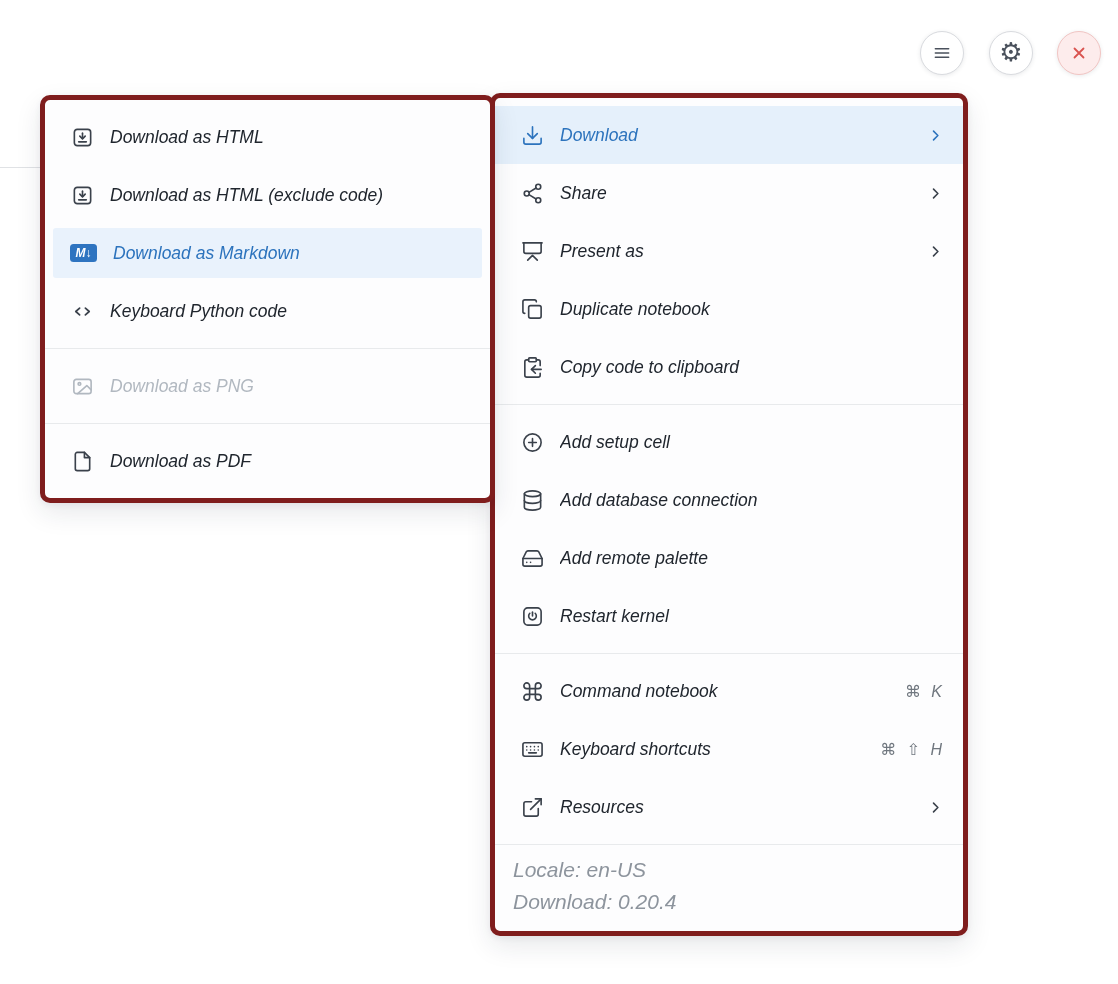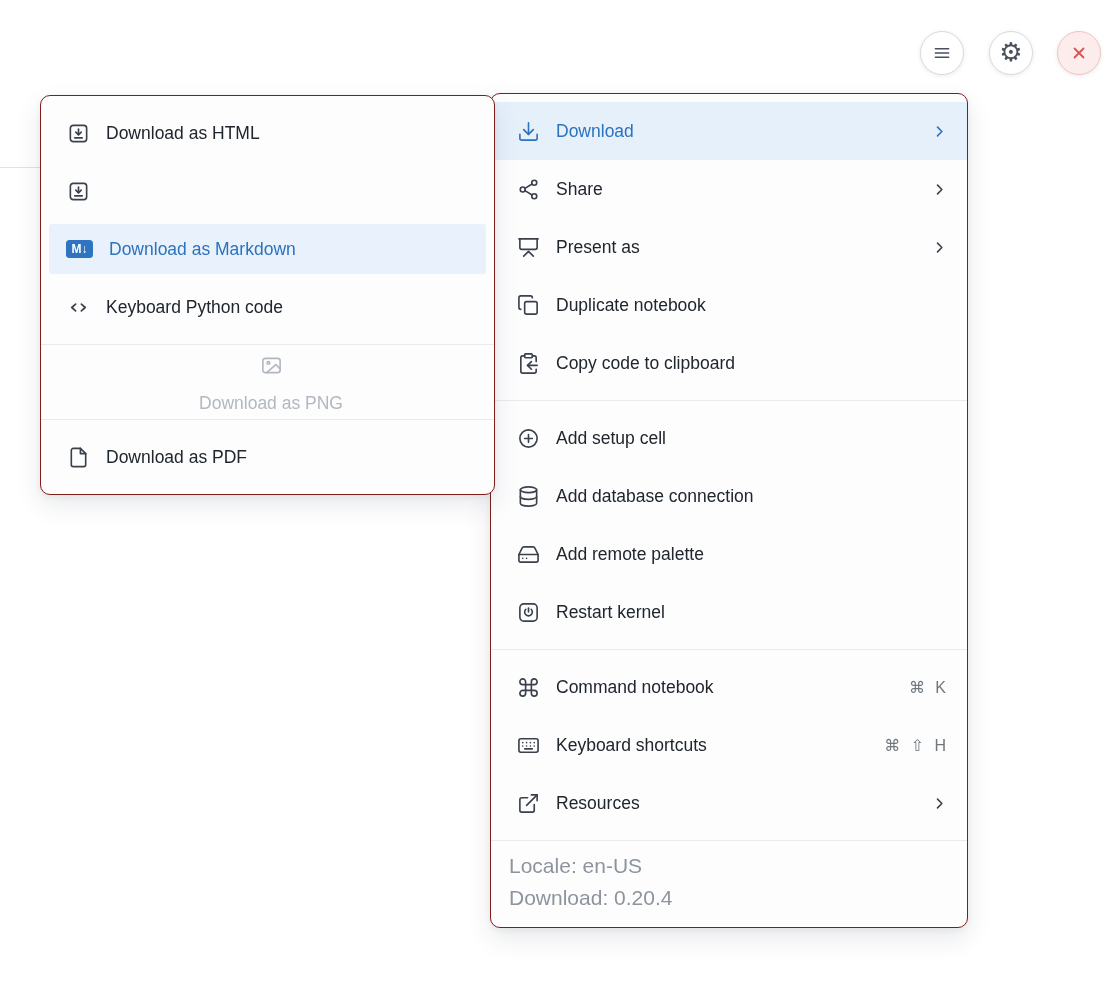--- a/index.html
+++ b/index.html
@@ -20,24 +20,25 @@
     box-shadow:0 1px 4px rgba(40,50,60,.10);
     display:flex; align-items:center; justify-content:center; cursor:pointer;
   }
   .btn-menu { left:920px; top:31px; }
   .btn-settings { left:989px; top:31px; }
   .btn-close { left:1057px; top:31px; background:#fdecec; border-color:#f1c5c3; }
   .gear-glyph { font-size:26px; color:#4a515c; line-height:1; margin-top:-2px; }
 
   
   .menu {
-    position:absolute; background:#fdfdfe; border:1px solid #7f1d1d;
+    position:absolute; background:#fdfdfe; border:5px solid #7f1d1d;
     border-radius:10px;
     box-shadow:0 10px 26px rgba(30,40,60,.10), 0 2px 6px rgba(30,40,60,.06);
     padding:8px 0;
+    font-style:italic;
   }
   .main-menu { left:490px; top:93px; width:478px; padding-bottom:0; }
   .submenu   { left:40px;  top:95px; width:455px; }
 
   .mi {
     display:flex; align-items:center; height:58px;
     padding:0 18px 0 25px; gap:16px;
     font-size:17.5px; color:#20262e; cursor:pointer; white-space:nowrap;
   }
   .mi .ic { min-width:24px; height:24px; display:flex; align-items:center; justify-content:center; color:#3a414b; flex:none; }
@@ -45,21 +46,21 @@
   .mi .chev { width:20px; display:flex; justify-content:flex-end; color:#3a414b; flex:none; }
   .mi .sc { color:#70777f; font-size:16px; letter-spacing:3px; flex:none; }
 
   .main-menu .mi.active { background:#e5f0fb; }
   .mi.active .lbl, .mi.active .ic, .mi.active .chev { color:#2c73bd; }
 
   .submenu .mi.active {
     background:#e9f2fc; border-radius:3px;
     margin:4px 8px; padding-left:17px; padding-right:8px; height:50px;
   }
-  .mi.disabled { cursor:default;flex-direction:column; }
+  .mi.disabled { cursor:default; }
   .mi.disabled .lbl, .mi.disabled .ic { color:#b1b8c0; }
 
   .sep { height:1px; background:#e8eaec; margin:8px 0; }
 
   .menu-footer {
     border-top:1px solid #e8eaec; margin-top:8px;
     padding:9px 18px 13px 18px; color:#8d949d; font-size:21px;
   }
   .menu-footer div { line-height:32px; }
 
@@ -275,20 +276,21 @@
 
     <div class="mi">
       <span class="ic">
         <svg width="23" height="23" viewBox="0 0 24 24" fill="none" stroke="currentColor" stroke-width="1.7" stroke-linecap="round" stroke-linejoin="round">
           <rect x="3.5" y="3.5" width="17" height="17" rx="3"></rect>
             <path d="M12 7.5v5.5"></path>
             <path d="m9.2 10.6 2.8 2.9 2.8-2.9"></path>
             <path d="M8 16.5h8"></path>
         </svg>
       </span>
+      <span class="lbl">Download as HTML (exclude code)</span>
     </div>
 
     <div class="mi active">
       <span class="ic">
         <span class="md-badge">M↓</span>
       </span>
       <span class="lbl">Download as Markdown</span>
     </div>
 
     <div class="mi">

